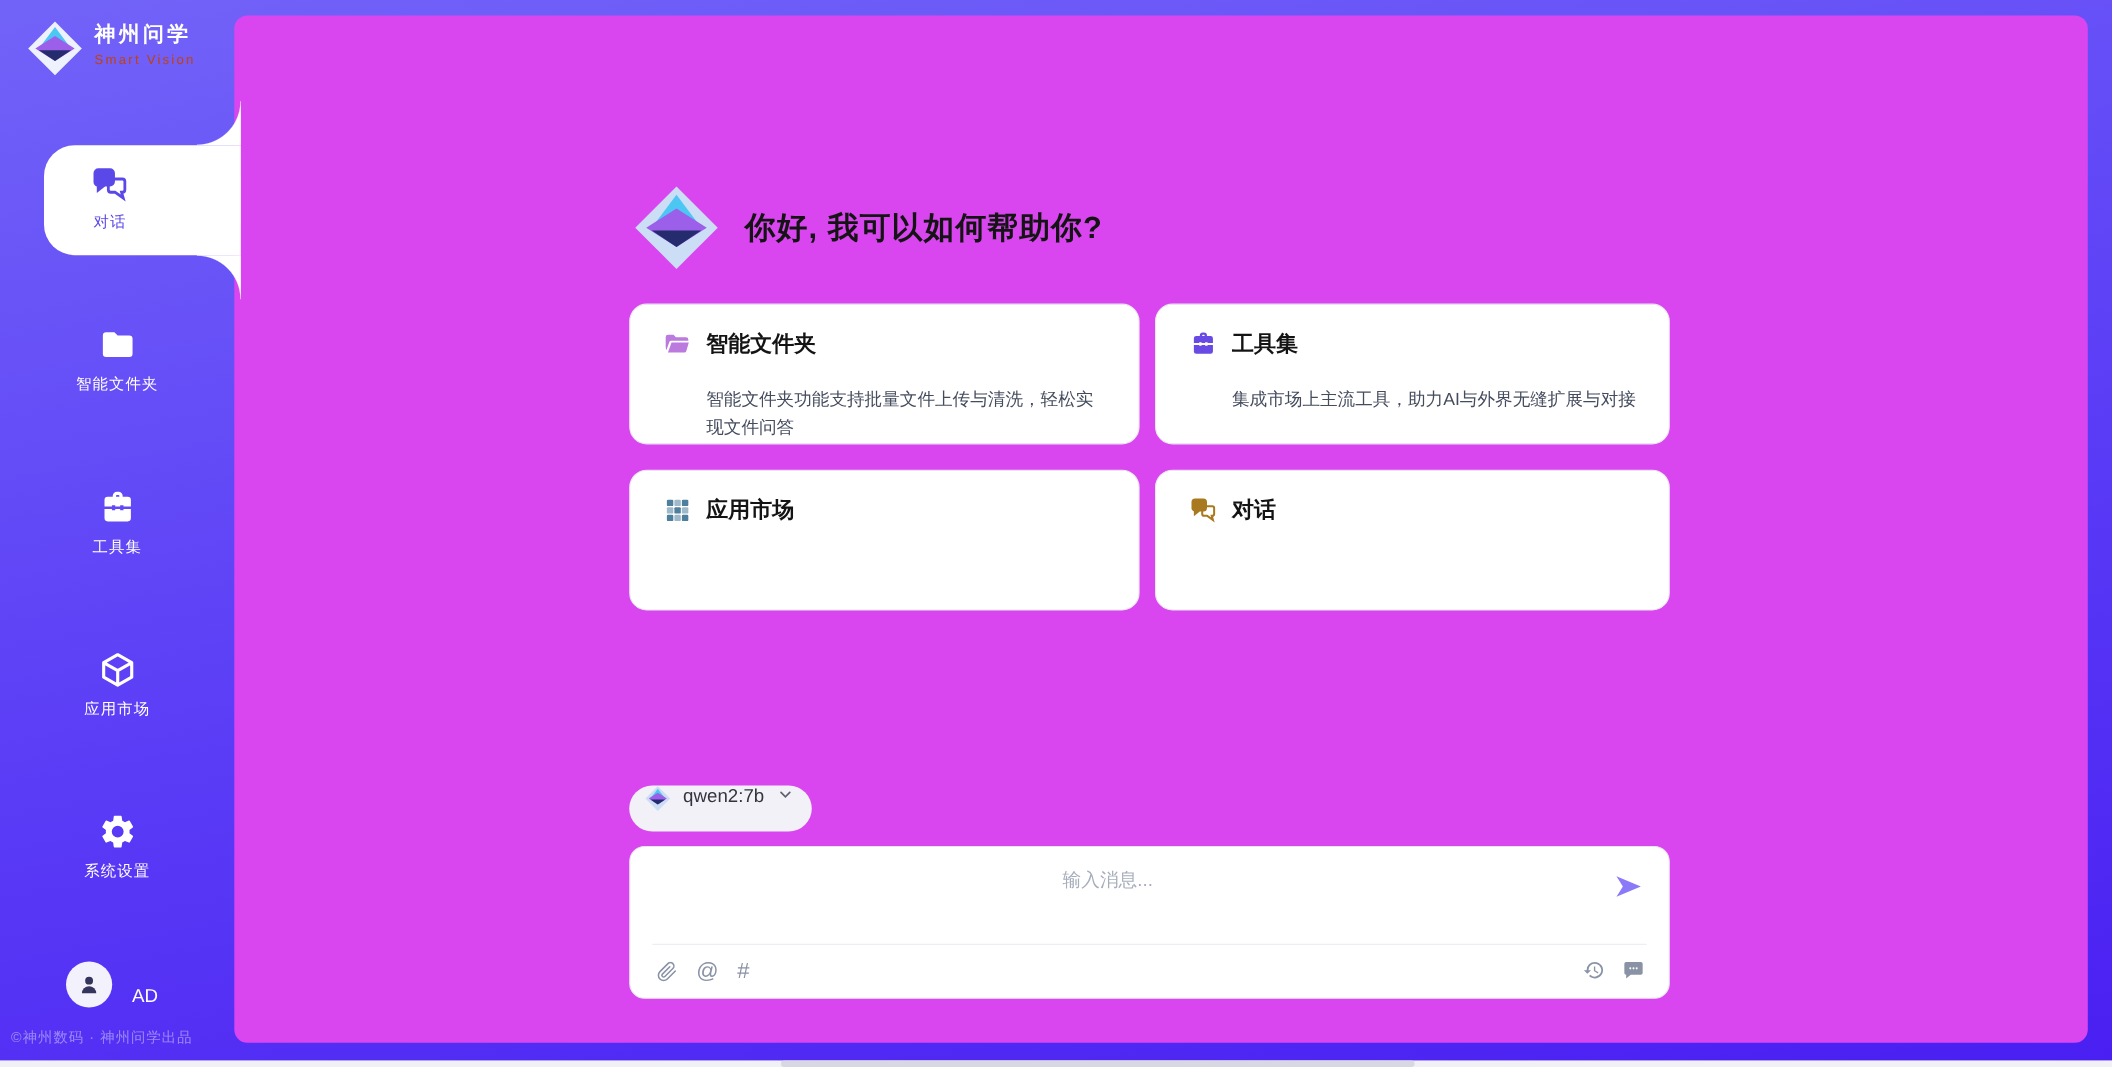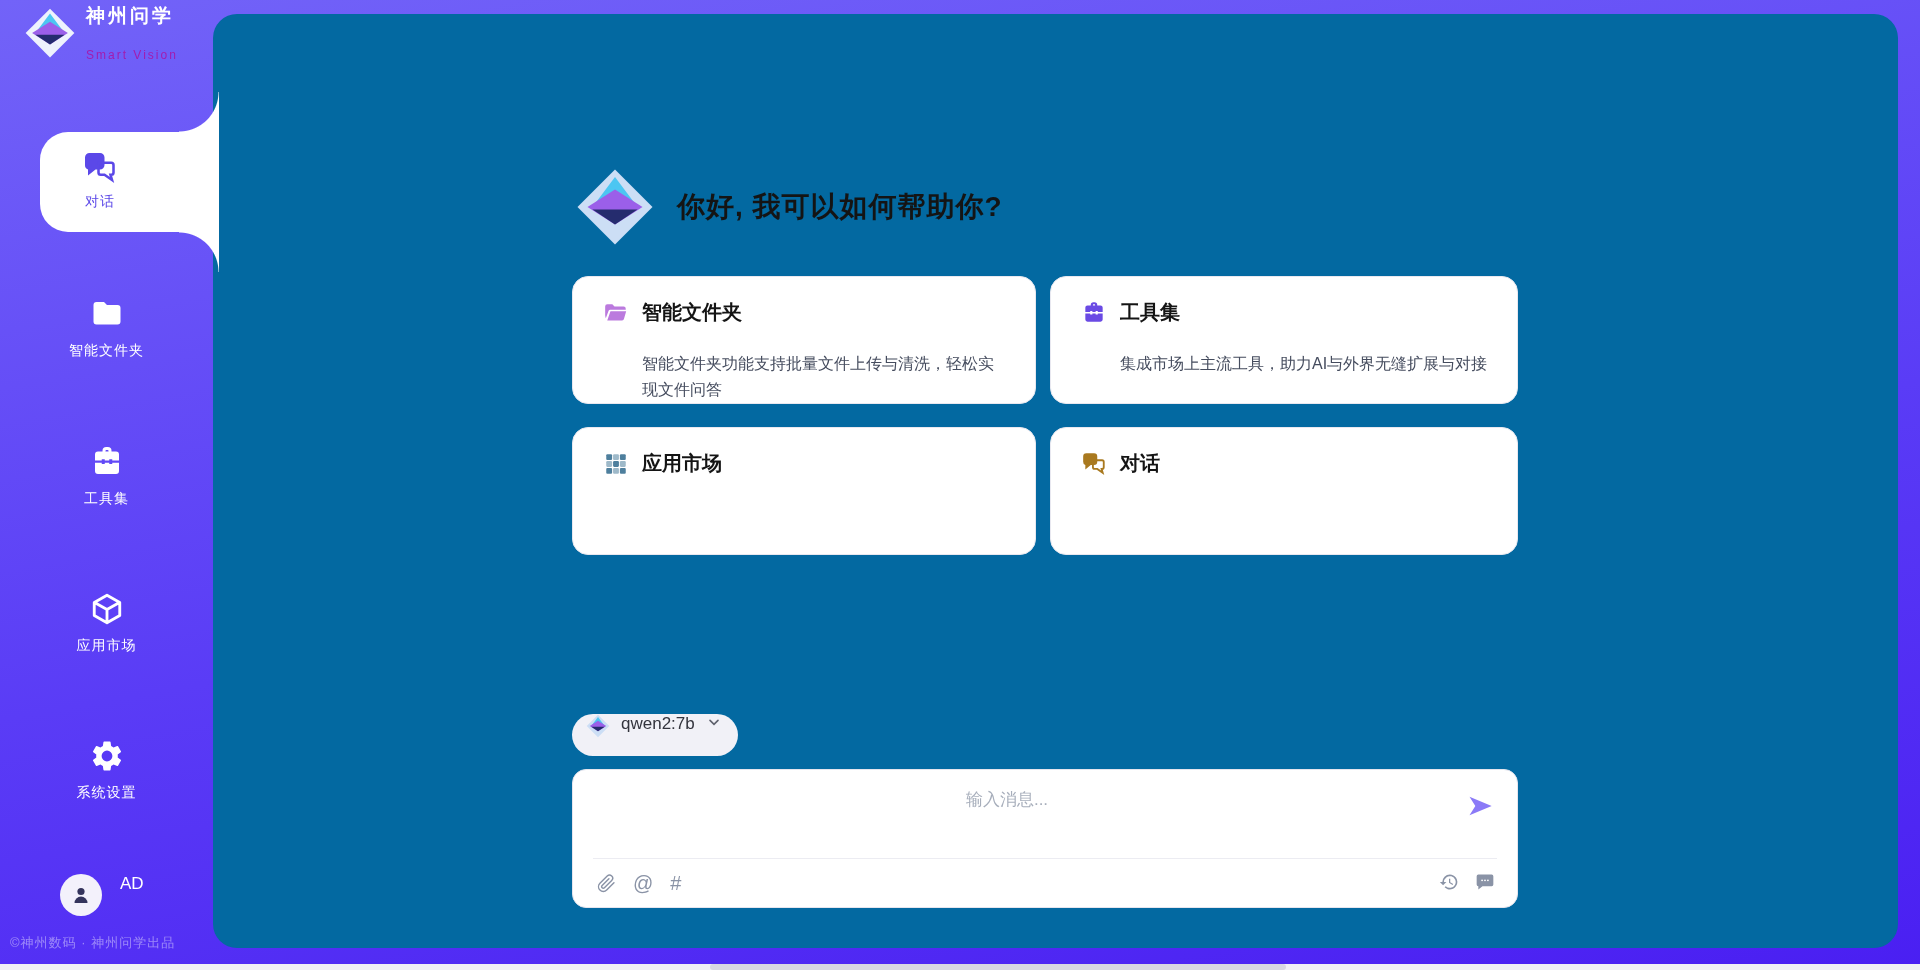--- a/index.html
+++ b/index.html
@@ -6,49 +6,49 @@
   html,body { width:1920px; height:970px; overflow:hidden; }
   body {
     font-family:"Liberation Sans","DejaVu Sans",sans-serif;
     background:linear-gradient(170deg,#7263f8 0%,#5a3cf6 55%,#4a1ff2 100%);
     position:relative;
   }
 
   
   .main-panel {
     position:absolute; left:213px; top:14px; right:22px; bottom:22px;
-    background:#0369a1; border-radius:24px;
+    background:#d946ef; border-radius:12px;
   }
 
   
   .sidebar { position:absolute; left:0; top:0; width:213px; height:100%; }
-  .logo-row { position:absolute; left:24px; top:3px; display:flex; align-items:center; gap:10px; }
+  .logo-row { position:absolute; left:24px; top:18px; display:flex; align-items:flex-start; gap:10px; }
   .logo-text .cn { color:#fff; font-size:19px; font-weight:bold; letter-spacing:3px; }
-  .logo-text .en { color:#a21caf; font-size:12px; letter-spacing:2px; margin-top:19px; }
+  .logo-text .en { color:#c2410c; font-size:12px; letter-spacing:2px; margin-top:3px; }
 
   .nav-item { position:absolute; width:213px; text-align:center; cursor:pointer; }
   .nav-item .ico { display:block; margin:0 auto 9px; }
   .nav-item .lbl { color:#fff; font-size:14px; letter-spacing:1px; }
 
   .tab-active {
     position:absolute; left:40px; top:132px; height:100px; width:179px;
     background:#fff; border-radius:28px 0 0 28px; z-index:2; cursor:pointer;
   }
   .tab-active::before {
     content:""; position:absolute; right:0; top:-40px; width:40px; height:40px;
     background:radial-gradient(circle 40px at 0 0, rgba(0,0,0,0) 39px, #fff 40px);
   }
   .tab-active::after {
     content:""; position:absolute; right:0; bottom:-40px; width:40px; height:40px;
     background:radial-gradient(circle 40px at 0 100%, rgba(0,0,0,0) 39px, #fff 40px);
   }
   .tab-active .inner { width:120px; text-align:center; padding-top:18px; }
   .tab-active .lbl { color:#5b48e8; font-size:14px; letter-spacing:1px; display:block; margin-top:7px; }
 
-  .user-row { position:absolute; left:60px; top:874px; display:flex; align-items:flex-start; gap:18px; cursor:pointer; }
+  .user-row { position:absolute; left:60px; top:874px; display:flex; align-items:flex-end; gap:18px; cursor:pointer; }
   .avatar { width:42px; height:42px; border-radius:50%; background:#f3f1fb; display:flex; align-items:center; justify-content:center; }
   .user-name { color:#fff; font-size:17px; }
   .side-footer { position:absolute; left:10px; top:934px; color:rgba(255,255,255,0.42); font-size:13px; letter-spacing:1px; }
 
   
   .greeting { position:absolute; left:362px; top:150px; display:flex; align-items:center; gap:22px; }
   .greeting h1 { font-size:28px; font-weight:bold; color:#141414; letter-spacing:1px; }
 
   .cards { position:absolute; left:359px; top:262px; width:946px; display:grid;
            grid-template-columns:464px 468px; grid-column-gap:14px; grid-row-gap:23px; }

